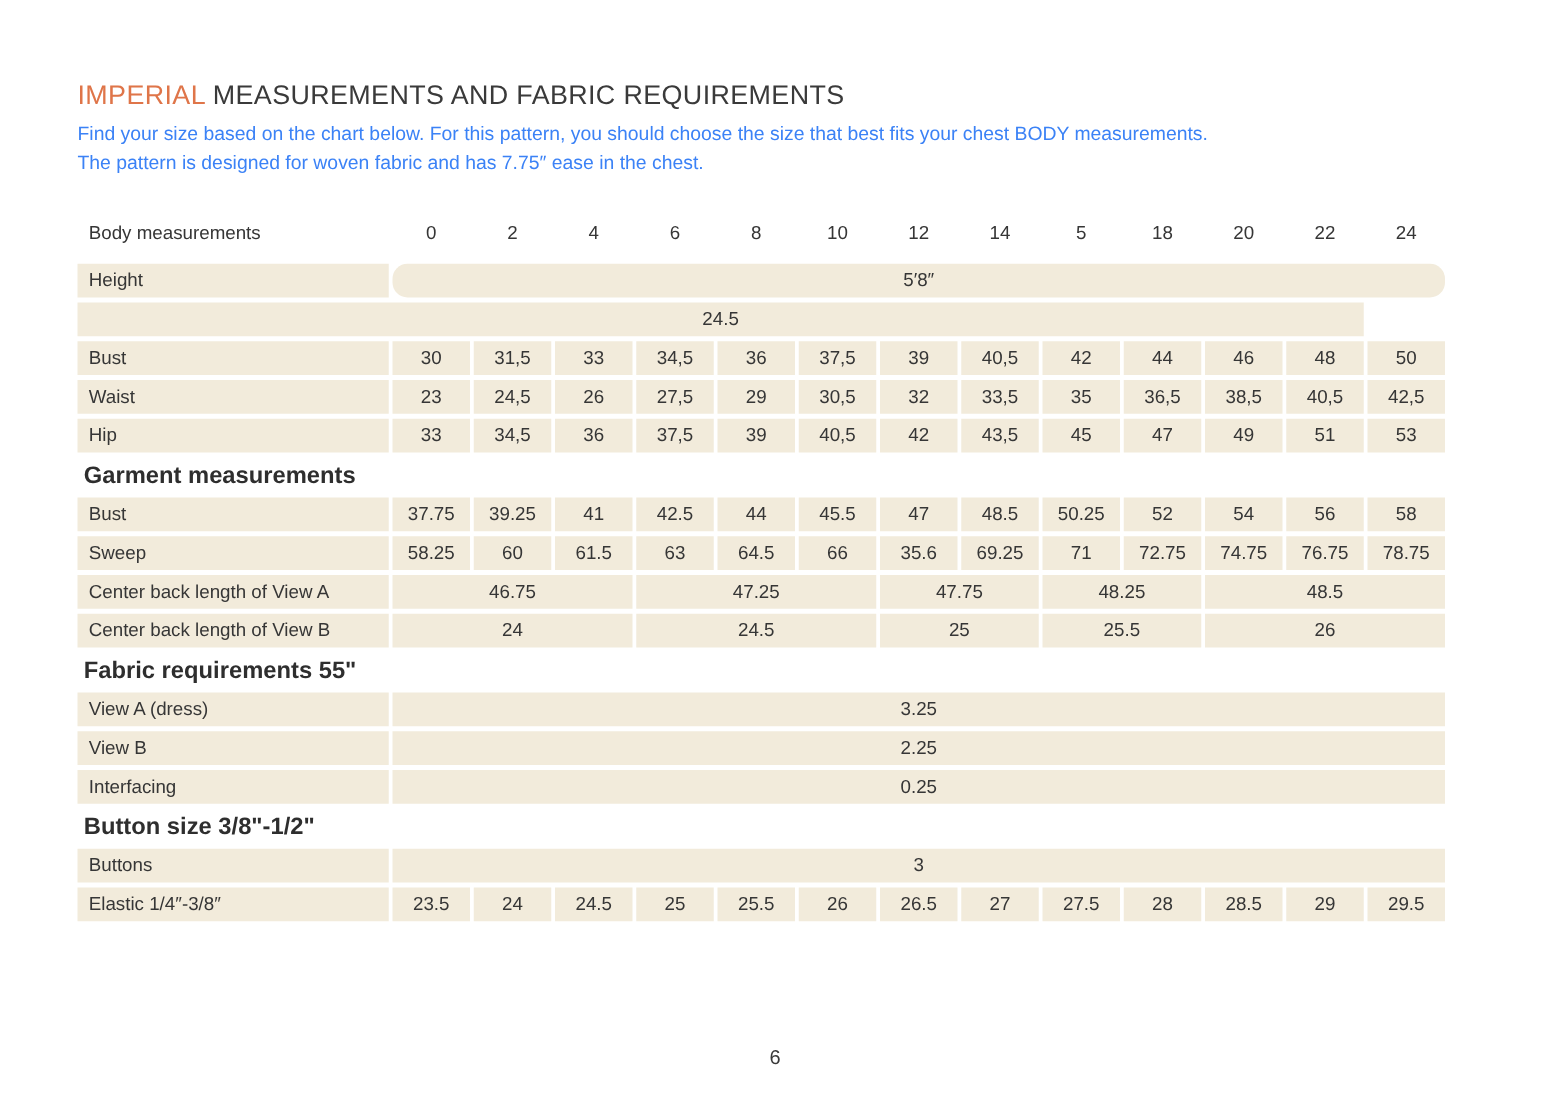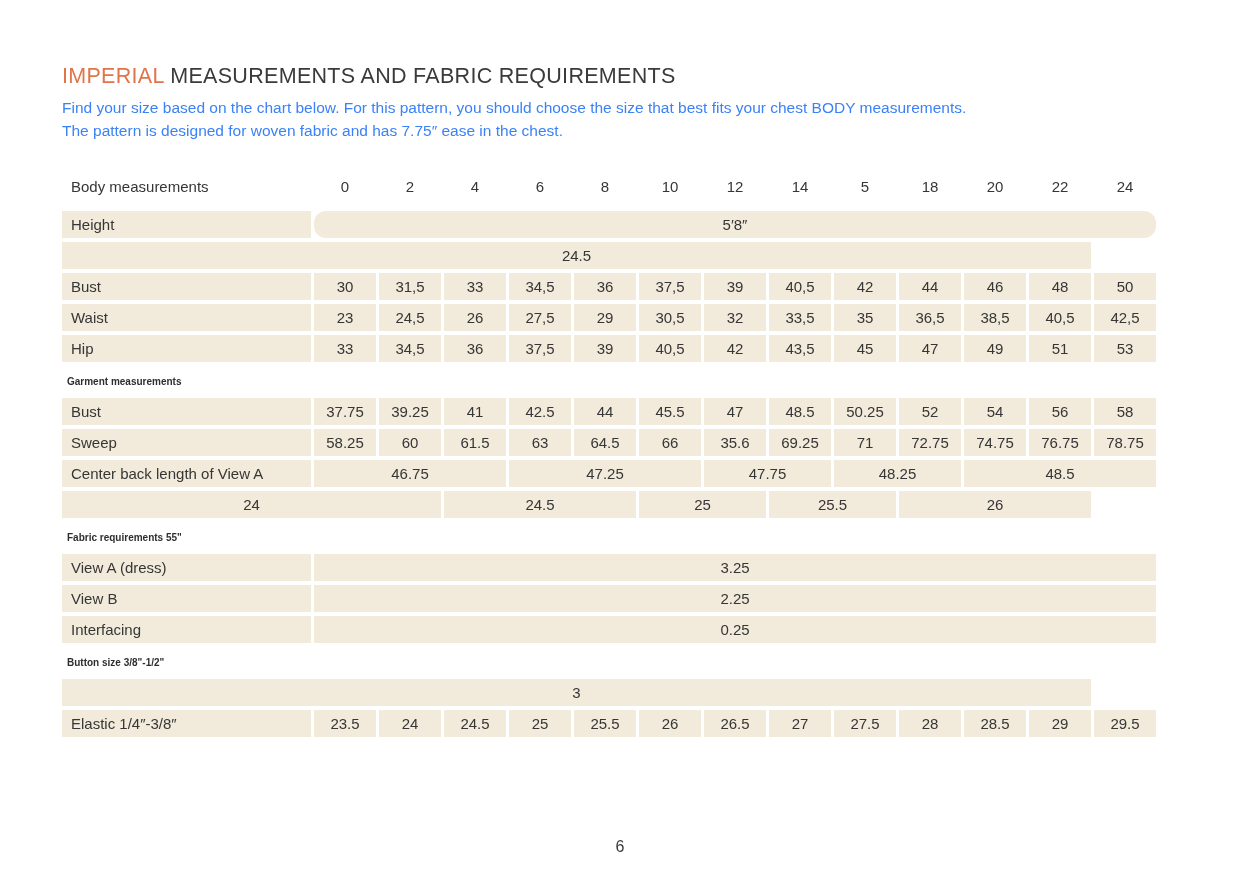--- a/index.html
+++ b/index.html
@@ -15,21 +15,21 @@
   .t-row{
     display:grid;grid-template-columns:249px repeat(13,1fr);
     column-gap:3px;height:27px;margin-bottom:4px;
   }
   .header-row{margin-bottom:11px}
   .label-cell{display:flex;align-items:center;padding-left:9px;font-size:15px;white-space:nowrap}
   .beige{background:var(--beige,#F2EBDB)}
   .data-cell{display:flex;align-items:center;justify-content:center;font-size:15px}
   .size-head{display:flex;align-items:center;justify-content:center;font-size:15px}
   .section-row{
-    font-weight:700;font-size:10px;color:#2e2e2e;
+    font-weight:700;font-size:19px;color:#2e2e2e;
     height:20px;display:flex;align-items:center;padding-left:5px;margin:9px 0 7px;
   }
   .page-number{position:absolute;left:0;right:0;top:838px;text-align:center;font-size:16px;color:#3a3a3a}
 </style>
 </head>
 <body>
 
 <div class="content">
   <div class="title">
     <span class="accent">IMPERIAL</span><span> MEASUREMENTS AND FABRIC REQUIREMENTS</span>
@@ -145,20 +145,21 @@
       </div>
       <div class="t-row">
         <div class="label-cell beige">Center back length of View A</div>
         <div class="data-cell beige" style="grid-column: span 3;">46.75</div>
         <div class="data-cell beige" style="grid-column: span 3; text-align: center;">47.25</div>
         <div class="data-cell beige" style="grid-column: span 2; text-align: right;">47.75</div>
         <div class="data-cell beige" style="grid-column: span 2;">48.25</div>
         <div class="data-cell beige" style="grid-column: span 3;">48.5</div>
       </div>
       <div class="t-row">
+        <div class="label-cell beige">Center back length of View  B</div>
         <div class="data-cell beige" style="grid-column: span 3;">24</div>
         <div class="data-cell beige" style="grid-column: span 3;">24.5</div>
         <div class="data-cell beige" style="grid-column: span 2;">25</div>
         <div class="data-cell beige" style="grid-column: span 2;">25.5</div>
         <div class="data-cell beige" style="grid-column: span 3;">26</div>
       </div>
       <div class="section-row">Fabric requirements 55"</div>
       <div class="t-row">
         <div class="label-cell beige">View A (dress)</div>
         <div class="data-cell beige" style="grid-column: span 13;">3.25</div>
@@ -166,20 +167,21 @@
       <div class="t-row">
         <div class="label-cell beige">View B</div>
         <div class="data-cell beige" style="grid-column: span 13;">2.25</div>
       </div>
       <div class="t-row">
         <div class="label-cell beige">Interfacing</div>
         <div class="data-cell beige" style="grid-column: span 13;">0.25</div>
       </div>
       <div class="section-row">Button size  3/8"-1/2"</div>
       <div class="t-row">
+        <div class="label-cell beige">Buttons</div>
         <div class="data-cell beige" style="grid-column: span 13;">3</div>
       </div>
       <div class="t-row">
         <div class="label-cell beige">Elastic 1/4″-3/8″</div>
         <div class="data-cell beige">23.5</div>
         <div class="data-cell beige">24</div>
         <div class="data-cell beige">24.5</div>
         <div class="data-cell beige">25</div>
         <div class="data-cell beige">25.5</div>
         <div class="data-cell beige">26</div>

